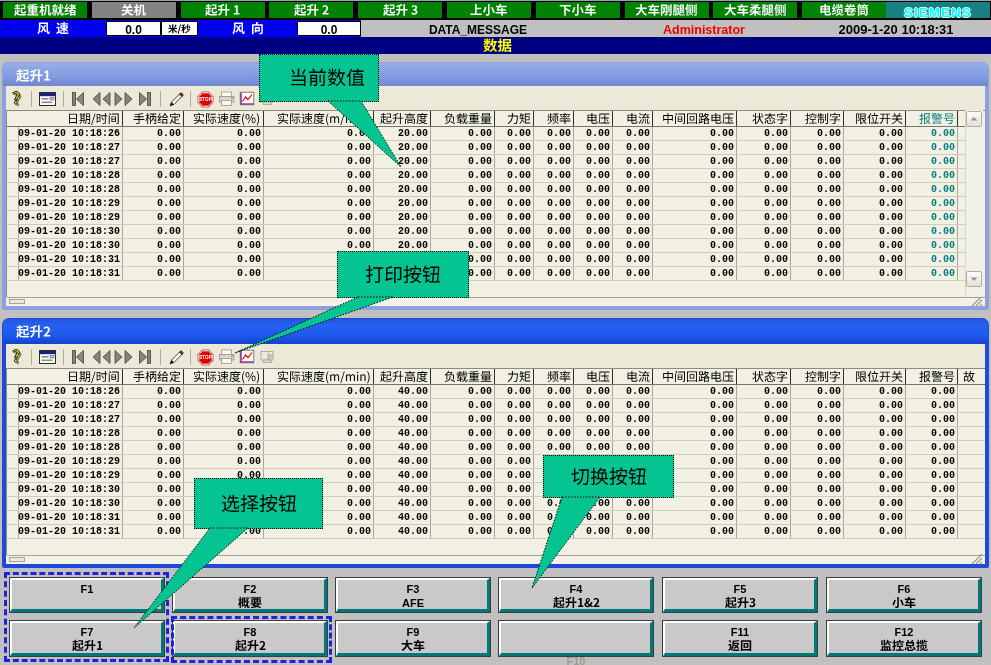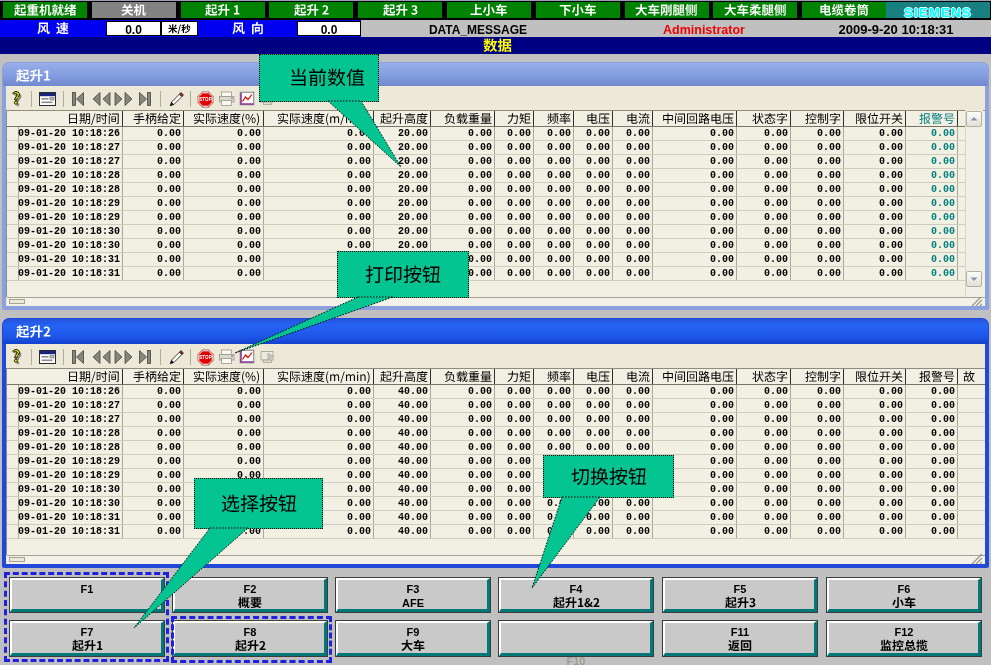--- a/index.html
+++ b/index.html
@@ -59,21 +59,21 @@
 <svg style="position:absolute;left:168.2px;top:21.6px;" width="25" height="14" viewBox="0 0 25 14">
     <path transform="translate(0,10.3)" d="M7.4 -7.7C7.2 -6.9 6.6 -5.9 6.2 -5.3L7.2 -4.8C7.6 -5.4 8.2 -6.3 8.7 -7.2ZM0.9 -7.2C1.4 -6.5 1.9 -5.5 2.1 -4.9L3.2 -5.4C3 -6.1 2.5 -6.9 2 -7.6ZM4.1 -8.1V-4.5H0.5V-3.4H3.4C2.6 -2.2 1.4 -1.1 0.2 -0.4C0.5 -0.2 0.9 0.3 1.1 0.5C2.2 -0.2 3.3 -1.3 4.1 -2.6V0.9H5.4V-2.6C6.2 -1.4 7.3 -0.2 8.4 0.5C8.6 0.2 9 -0.3 9.3 -0.5C8.2 -1.1 6.9 -2.2 6.2 -3.4H9V-4.5H5.4V-8.1Z M9.6 1.7H10.6L12.9 -7.7H12Z M17.7 -6.4C17.6 -5.5 17.4 -4.4 17.1 -3.7C17.3 -3.6 17.8 -3.4 18 -3.2C18.3 -4 18.6 -5.2 18.7 -6.3ZM20.4 -6.3C20.8 -5.5 21.2 -4.4 21.3 -3.7L22.4 -4.1C22.2 -4.8 21.9 -5.8 21.4 -6.7ZM21 -3.4C20.3 -1.5 18.9 -0.6 16.6 -0.2C16.8 0 17.1 0.5 17.2 0.8C19.7 0.2 21.3 -0.8 22.1 -3.1ZM19.1 -8.1V-2.2H20.2V-8.1ZM16.6 -8C15.8 -7.7 14.6 -7.4 13.6 -7.2C13.7 -7 13.8 -6.6 13.9 -6.3C14.2 -6.4 14.6 -6.4 14.9 -6.5V-5.4H13.5V-4.3H14.8C14.4 -3.4 13.9 -2.4 13.4 -1.8C13.5 -1.5 13.8 -1 13.9 -0.7C14.3 -1.2 14.6 -1.8 14.9 -2.6V0.8H16V-3C16.3 -2.6 16.5 -2.2 16.6 -2L17.2 -2.9C17.1 -3.1 16.3 -4 16 -4.2V-4.3H17.2V-5.4H16V-6.7C16.5 -6.8 16.9 -6.9 17.3 -7.1Z" fill="#000"></path>
   </svg>
 <svg style="position:absolute;left:231.5px;top:18.6px;" width="34" height="19" viewBox="0 0 34 19">
     <path transform="translate(0,14.1)" d="M1.9 -10.6V-6.9C1.9 -4.8 1.8 -1.8 0.4 0.2C0.7 0.4 1.4 0.9 1.7 1.2C3.2 -1 3.5 -4.6 3.5 -6.9V-9.1H9.4C9.4 -2.3 9.5 1 11.5 1C12.4 1 12.7 0.3 12.8 -1.4C12.5 -1.6 12.1 -2.2 11.9 -2.6C11.8 -1.5 11.8 -0.6 11.6 -0.6C10.9 -0.6 10.9 -4.1 11 -10.6ZM7.6 -8.4C7.3 -7.5 7 -6.7 6.6 -5.8C6 -6.6 5.4 -7.3 4.9 -7.9L3.6 -7.3C4.3 -6.4 5.1 -5.4 5.7 -4.4C5 -3.2 4.1 -2.2 3.1 -1.5C3.5 -1.2 4 -0.7 4.3 -0.3C5.1 -1.1 5.9 -2 6.6 -3.1C7.2 -2.2 7.7 -1.3 8 -0.6L9.5 -1.5C9 -2.3 8.3 -3.4 7.5 -4.5C8.1 -5.6 8.6 -6.8 9 -8Z M24.3 -11C24.2 -10.4 23.9 -9.6 23.6 -8.9H20V1.2H21.6V-7.3H29.3V-0.7C29.3 -0.4 29.2 -0.4 28.9 -0.4C28.7 -0.4 27.8 -0.4 27 -0.4C27.2 0 27.5 0.7 27.5 1.2C28.7 1.2 29.5 1.1 30.1 0.9C30.6 0.7 30.8 0.2 30.8 -0.6V-8.9H25.4C25.7 -9.4 26 -10.1 26.3 -10.8ZM24.3 -4.7H26.5V-3H24.3ZM22.8 -6.1V-0.7H24.3V-1.6H27.9V-6.1Z" fill="#fff"></path>
   </svg>
 <div class="a" style="left:297px;top:21px;width:64px;height:15px;background:#fff;border:1px solid #000"></div>
 <div class="a" style="left:297px;top:23px;width:64px;font:bold 12px 'Liberation Sans',sans-serif;color:#000;text-align:center;letter-spacing:0;">0.0</div>
 <div class="a" style="left:408px;top:22.5px;width:140px;font:bold 12px 'Liberation Sans',sans-serif;color:#000;text-align:center;letter-spacing:0;">DATA_MESSAGE</div>
 <div class="a" style="left:634px;top:22.5px;width:140px;font:bold 12.5px 'Liberation Sans',sans-serif;color:#f00000;text-align:center;letter-spacing:0;">Administrator</div>
-<div class="a" style="left:816px;top:22px;width:160px;font:bold 13px 'Liberation Sans',sans-serif;color:#000;text-align:center;letter-spacing:0;">2009-9-20 10:18:31</div>
+<div class="a" style="left:816px;top:22px;width:160px;font:bold 13px 'Liberation Sans',sans-serif;color:#000;text-align:center;letter-spacing:0;">2009-1-20 10:18:31</div>
 <div class="a" style="left:0px;top:37px;width:991px;height:17px;background:#000082"></div>
 <svg style="position:absolute;left:482.5px;top:35.0px;" width="31" height="21" viewBox="0 0 31 21">
     <path transform="translate(0,15.7)" d="M6.1 -12.2C5.9 -11.6 5.5 -10.8 5.2 -10.3L6.3 -9.8C6.7 -10.3 7.1 -10.9 7.6 -11.6ZM5.4 -3.5C5.2 -2.9 4.8 -2.5 4.4 -2.1L3.2 -2.7L3.7 -3.5ZM1.2 -2.1C1.8 -1.9 2.5 -1.5 3.2 -1.2C2.4 -0.7 1.4 -0.3 0.4 -0C0.7 0.3 1 0.9 1.2 1.3C2.5 0.9 3.6 0.4 4.6 -0.4C5 -0.1 5.4 0.2 5.7 0.4L6.8 -0.7C6.5 -0.9 6.1 -1.2 5.7 -1.4C6.5 -2.2 7 -3.3 7.4 -4.6L6.5 -4.9L6.2 -4.9H4.4L4.6 -5.4L3.1 -5.7C3 -5.4 2.8 -5.1 2.7 -4.9H0.9V-3.5H2C1.7 -3 1.4 -2.5 1.2 -2.1ZM1 -11.6C1.3 -11 1.7 -10.2 1.8 -9.7H0.6V-8.4H2.8C2.1 -7.7 1.2 -7 0.3 -6.7C0.6 -6.4 1 -5.8 1.2 -5.4C1.9 -5.8 2.7 -6.4 3.4 -7.1V-5.8H5V-7.4C5.5 -6.9 6.1 -6.4 6.4 -6.1L7.3 -7.3C7.1 -7.5 6.3 -8 5.6 -8.4H7.7V-9.7H5V-12.3H3.4V-9.7H1.9L3.1 -10.3C3 -10.8 2.6 -11.5 2.2 -12.1ZM8.9 -12.3C8.6 -9.7 7.9 -7.2 6.7 -5.7C7.1 -5.4 7.7 -4.9 8 -4.6C8.3 -5 8.5 -5.4 8.8 -5.9C9 -4.8 9.4 -3.8 9.8 -2.8C9 -1.6 8 -0.7 6.5 -0C6.8 0.3 7.3 1 7.4 1.4C8.8 0.7 9.8 -0.2 10.6 -1.3C11.3 -0.3 12.1 0.6 13.1 1.2C13.4 0.7 13.9 0.1 14.2 -0.2C13.1 -0.8 12.3 -1.7 11.6 -2.8C12.3 -4.3 12.7 -6 13 -8H13.9V-9.6H10C10.2 -10.4 10.4 -11.2 10.5 -12ZM11.4 -8C11.2 -6.8 11 -5.7 10.7 -4.7C10.3 -5.8 10 -6.9 9.8 -8Z M21.5 -3.4V1.3H23V0.9H26.5V1.3H28.1V-3.4H25.5V-4.8H28.4V-6.2H25.5V-7.5H28V-11.7H20V-7.3C20 -5 19.9 -1.8 18.5 0.3C18.9 0.5 19.6 1 19.9 1.3C21 -0.3 21.4 -2.7 21.6 -4.8H23.9V-3.4ZM21.7 -10.3H26.4V-9H21.7ZM21.7 -7.5H23.9V-6.2H21.7L21.7 -7.3ZM23 -0.5V-2H26.5V-0.5ZM16.6 -12.3V-9.6H15V-8H16.6V-5.4L14.8 -5L15.2 -3.3L16.6 -3.7V-0.7C16.6 -0.6 16.5 -0.5 16.3 -0.5C16.2 -0.5 15.6 -0.5 15.1 -0.5C15.3 -0 15.5 0.7 15.6 1.1C16.5 1.1 17.1 1 17.6 0.8C18 0.5 18.2 0.1 18.2 -0.7V-4.1L19.6 -4.6L19.4 -6.1L18.2 -5.8V-8H19.6V-9.6H18.2V-12.3Z" fill="#ffff00"></path>
   </svg>
 <div class="a" style="left:2px;top:62px;width:987px;height:248px;background:#8ba0dc;border-radius:7px 7px 2px 2px"></div>
 <div class="a" style="left:3px;top:63px;width:985px;height:23px;background:linear-gradient(180deg,#97aee8 0%,#829de0 55%,#7187ce 100%);border-radius:6px 6px 0 0"></div>
 <svg style="position:absolute;left:16.0px;top:65.7px;" width="37" height="20" viewBox="0 0 37 20">
     <path transform="translate(0,14.6)" d="M1 -5.3C1 -2.9 0.9 -0.7 0.2 0.7C0.6 0.9 1.3 1.2 1.6 1.4C1.8 0.7 2.1 -0.1 2.2 -1C3.3 0.5 4.9 0.9 7.4 0.9H12.6C12.7 0.4 13 -0.4 13.2 -0.7C12 -0.7 8.4 -0.7 7.4 -0.7C6.3 -0.7 5.5 -0.7 4.8 -0.9V-3.2H6.7V-4.6H4.8V-6H6.8V-7.5H4.5V-8.7H6.5V-10.1H4.5V-11.4H3V-10.1H0.9V-8.7H3V-7.5H0.6V-6H3.3V-1.8C2.9 -2.2 2.7 -2.7 2.4 -3.4C2.5 -4 2.5 -4.5 2.5 -5.1ZM7.3 -7.5V-3.3C7.3 -1.7 7.8 -1.3 9.3 -1.3C9.6 -1.3 10.9 -1.3 11.2 -1.3C12.5 -1.3 12.9 -1.8 13.1 -3.9C12.7 -4 12 -4.2 11.7 -4.5C11.6 -3 11.5 -2.7 11.1 -2.7C10.8 -2.7 9.7 -2.7 9.5 -2.7C9 -2.7 8.9 -2.8 8.9 -3.3V-6H10.8V-5.7H12.3V-10.9H7.2V-9.5H10.8V-7.5Z M19.9 -11.4C18.5 -10.6 16.3 -9.8 14.1 -9.3C14.4 -8.9 14.6 -8.4 14.7 -8C15.4 -8.1 16.2 -8.3 17 -8.5V-6.1H14.1V-4.6H16.9C16.8 -2.9 16.2 -1.2 13.9 -0C14.3 0.3 14.9 0.9 15.1 1.2C17.8 -0.2 18.4 -2.4 18.6 -4.6H22V1.2H23.7V-4.6H26.5V-6.1H23.7V-11.3H22V-6.1H18.6V-9C19.5 -9.3 20.3 -9.7 21.1 -10Z M28.1 0H34.1V-1.6H32.2V-10H30.8C30.1 -9.6 29.5 -9.3 28.4 -9.2V-7.9H30.3V-1.6H28.1Z" fill="#fff"></path>
   </svg>
 <div class="a" style="left:6px;top:86px;width:979px;height:220px;background:#ece9d8"></div>

